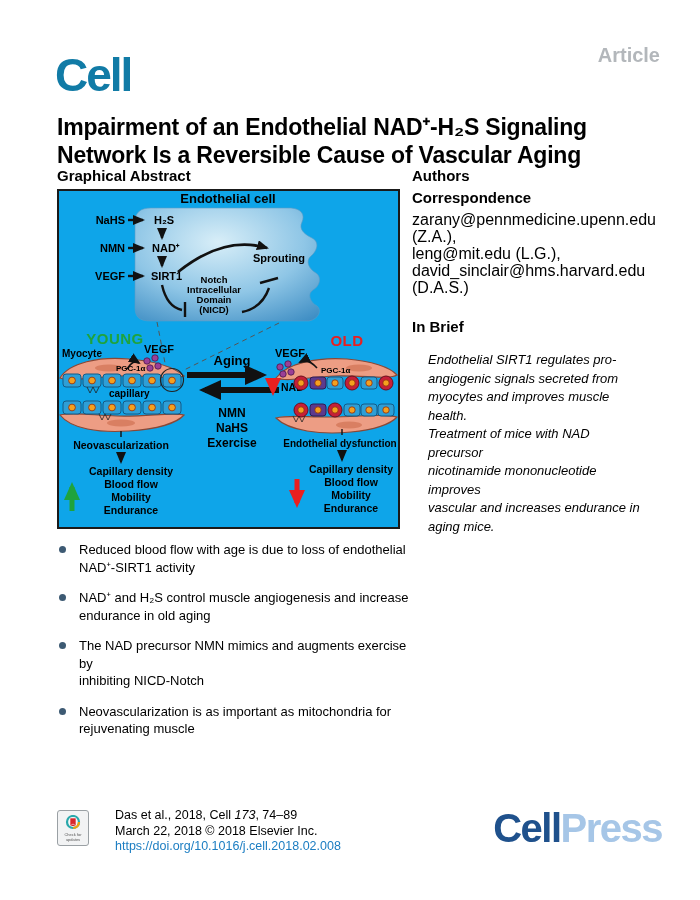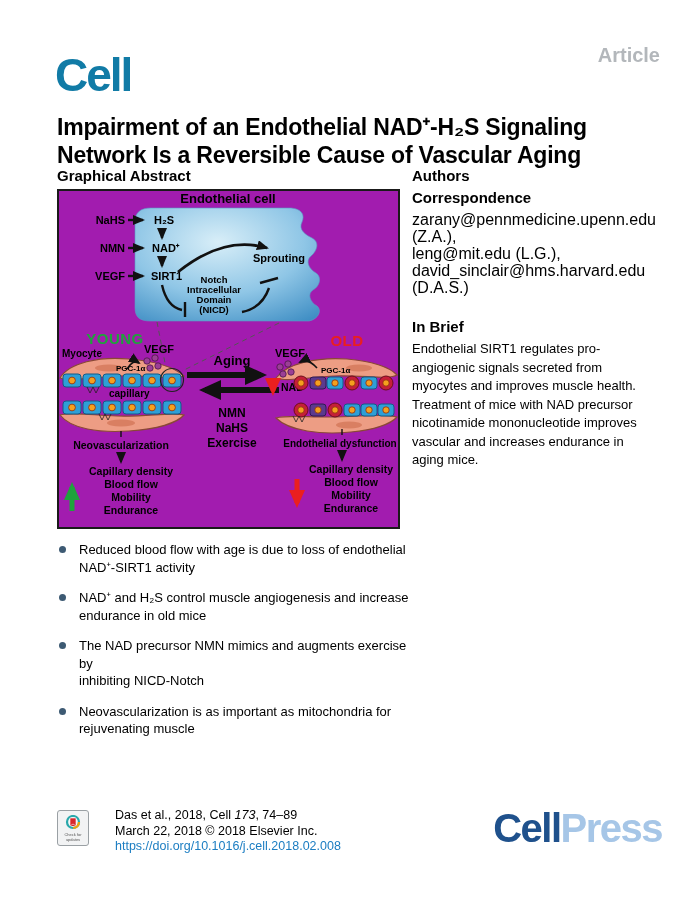--- a/index.html
+++ b/index.html
@@ -14,28 +14,28 @@
   .article-label{right:40px;top:44px;font-size:20px;font-weight:bold;color:#b3b7bb;}
 
   
   .paper-title{left:57px;top:98px;width:630px;font-size:23px;line-height:28px;font-weight:bold;
     letter-spacing:-0.2px;white-space:pre-line;}
 
   .section-heading{font-size:15px;font-weight:bold;color:#000000;}
 
   
   .ga-heading{left:57px;top:167px;}
-  .figure-box{left:57px;top:189px;width:339px;height:336px;border:2px solid #1a1a1a;background:#a21caf;}
+  .figure-box{left:57px;top:189px;width:339px;height:336px;border:2px solid #1a1a1a;background:#0ea5e9;}
 
   
   .right-col{left:412px;top:167px;width:252px;}
   .right-col .section-heading{margin:0 0 5px 0;}
   .authors-text{font-size:13px;line-height:18.5px;white-space:pre-line;margin:0 0 20px 0;}
   .corr-text{font-size:16px;line-height:17px;white-space:pre-line;margin:0 0 22px 0;}
-  .brief-text{font-size:13px;line-height:18.5px;white-space:pre-line;margin:0;}
+  .brief-text{font-size:13px;line-height:18.5px;white-space:pre-line;margin:16px;font-style:italic;}
 
   
   .highlights{left:57px;top:541px;width:360px;}
   .highlights .section-heading{margin:0 0 10px 0;}
   .hl-item{display:flex;margin-bottom:13px;font-size:13px;line-height:17.5px;}
   .hl-dot{flex:0 0 auto;width:7px;height:7px;border-radius:50%;background:#3d5a73;margin:5px 13px 0 2px;}
   .hl-text{white-space:pre-line;}
 
   
   .badge{left:57px;top:810px;width:30px;height:34px;border:1px solid #9aa0a4;border-radius:3px;
@@ -276,21 +276,21 @@
 
 <div class="abs highlights">
   <div class="hl-item">
     <span class="hl-dot"></span>
     <span class="hl-text">Reduced blood flow with age is due to loss of endothelial
 NAD⁺-SIRT1 activity</span>
   </div>
   <div class="hl-item">
     <span class="hl-dot"></span>
     <span class="hl-text">NAD⁺ and H₂S control muscle angiogenesis and increase
-endurance in old mice</span>
+endurance in old aging</span>
   </div>
   <div class="hl-item">
     <span class="hl-dot"></span>
     <span class="hl-text">The NAD precursor NMN mimics and augments exercise by
 inhibiting NICD-Notch</span>
   </div>
   <div class="hl-item">
     <span class="hl-dot"></span>
     <span class="hl-text">Neovascularization is as important as mitochondria for
 rejuvenating muscle</span>

